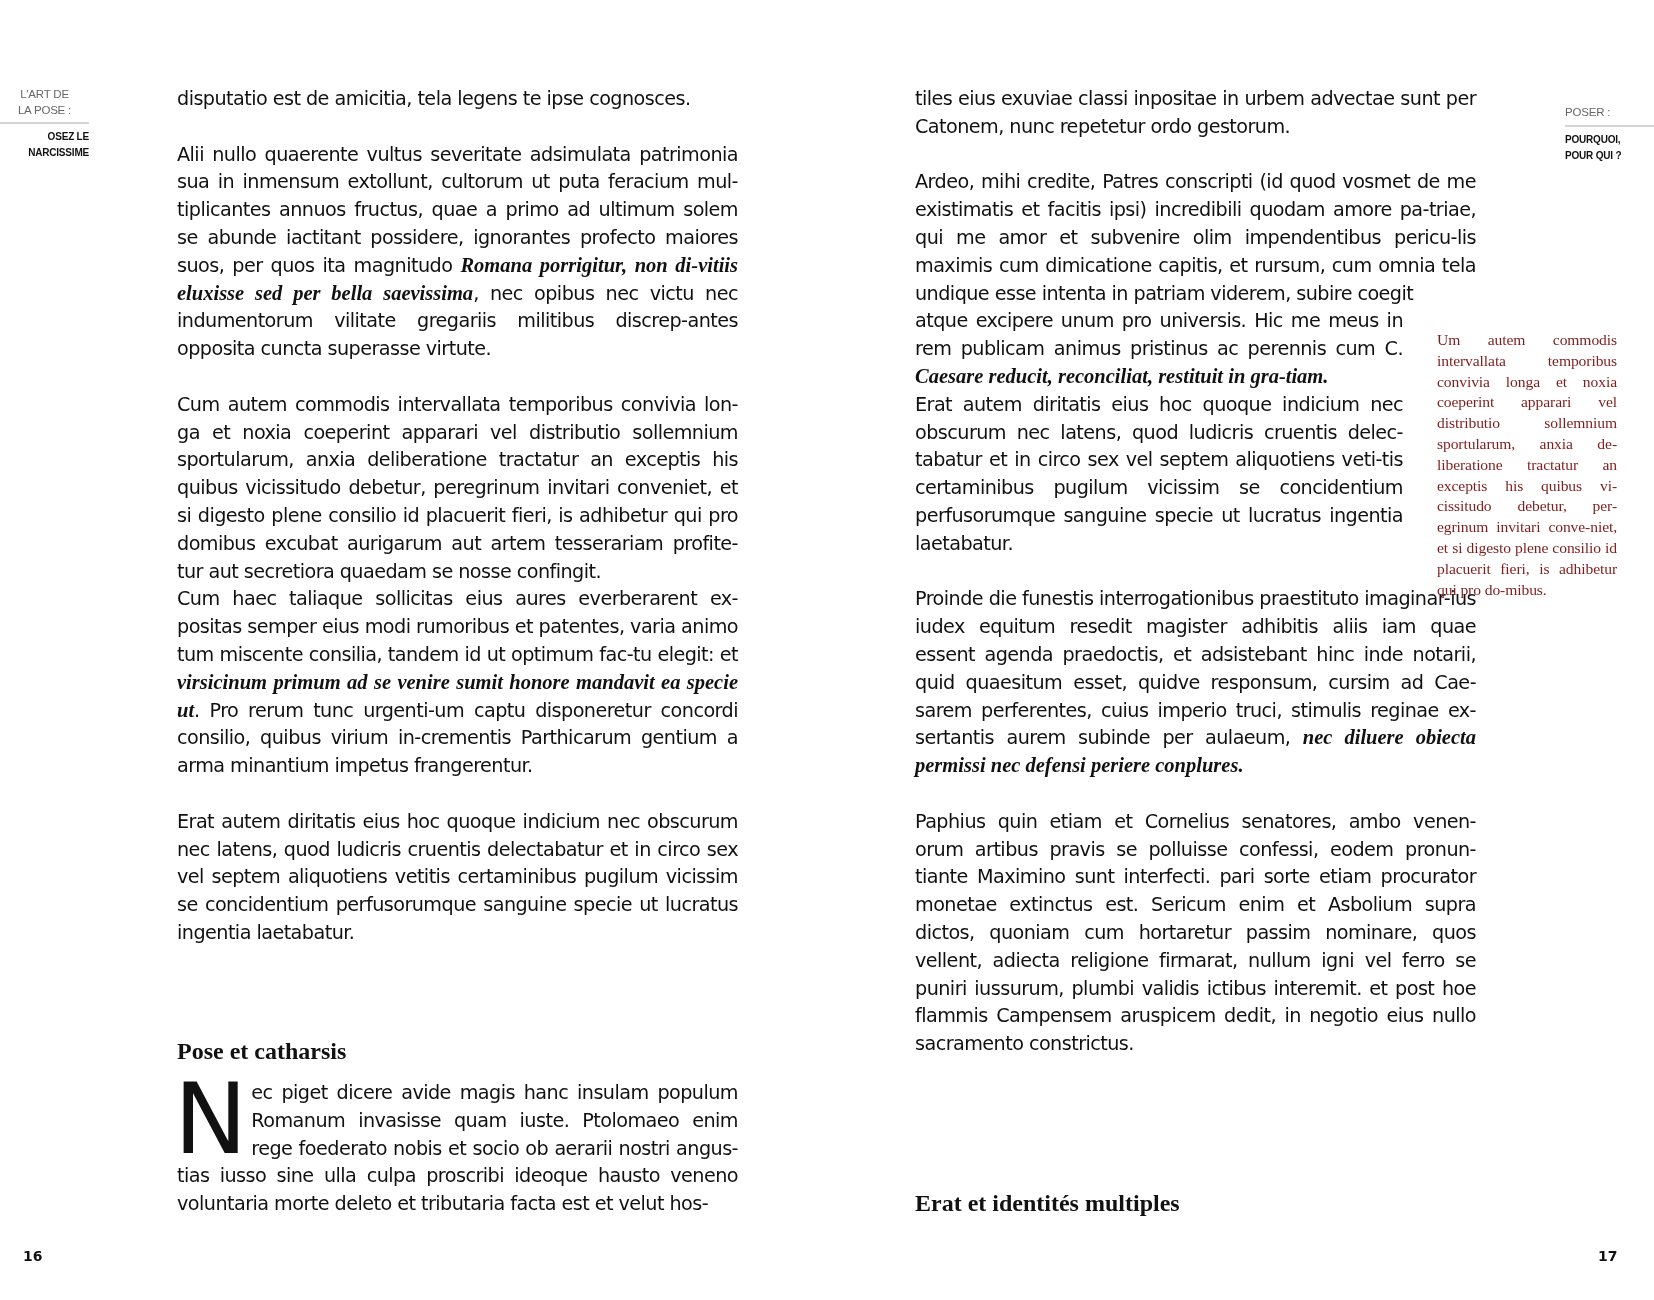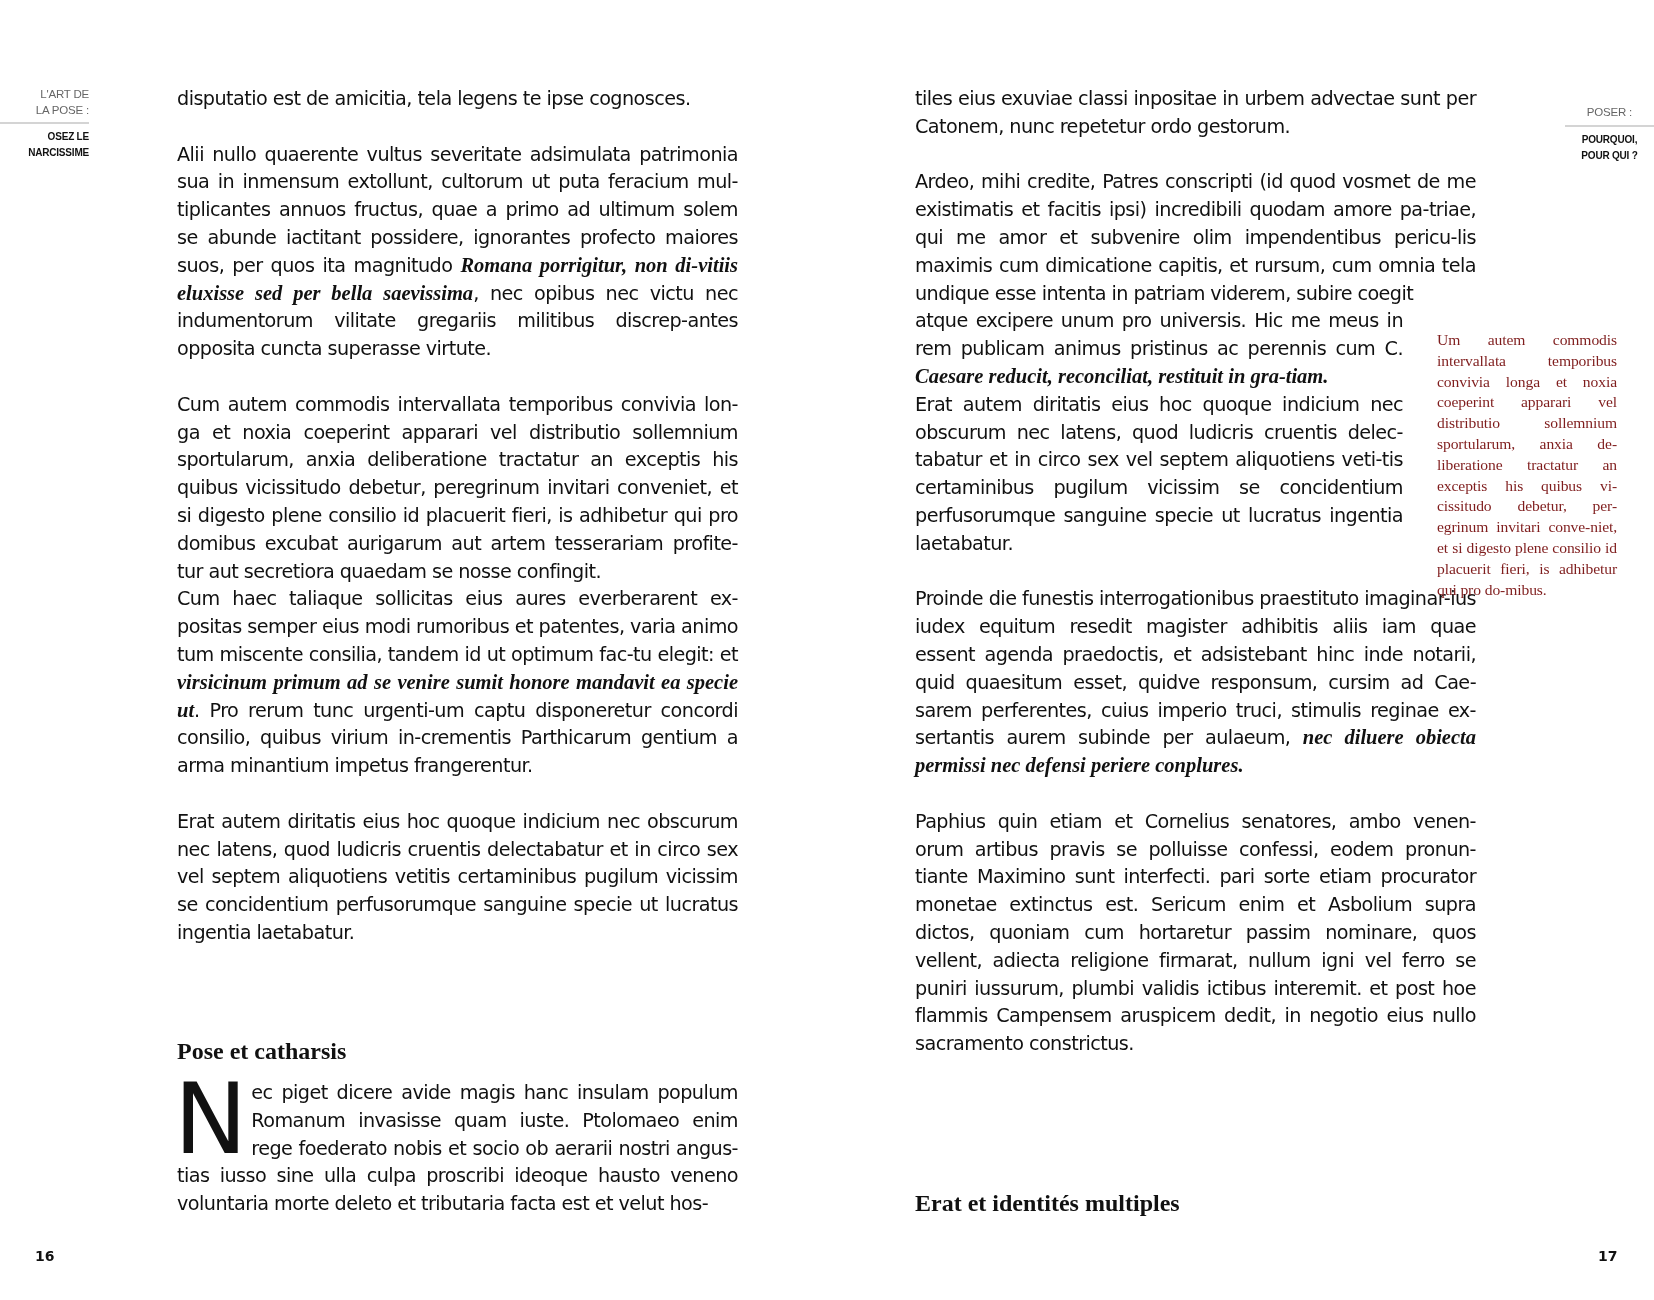--- a/index.html
+++ b/index.html
@@ -2,44 +2,44 @@
 <html><head>
 <meta charset="utf-8">
 <style>
   html, body { margin: 0; padding: 0; background: #ffffff; }
   body { width: 1654px; height: 1300px; position: relative; overflow: hidden; color: #111; }
 
   .side-label { position: absolute; font-family: "Liberation Sans", sans-serif; font-size: 11.5px; line-height: 16px; letter-spacing: -0.2px; }
   .side-label .light { color: #666; font-weight: normal; }
   .side-label .dark { color: #111; font-weight: bold; font-size: 10px; }
   .side-left { left: 0; top: 86px; width: 89px; text-align: right; }
-  .side-left .light { padding-right: 0; }
+  .side-left .light { padding-right: 0; text-align: center; }
   .side-left .rule { height: 2px; background: #d4d4d4; margin: 4px 0 5px 0; width: 89px; }
-  .side-right { left: 1565px; top: 104px; width: 89px; text-align: center; }
+  .side-right { left: 1565px; top: 104px; width: 89px; text-align: left; }
   .side-right .rule { height: 2px; background: #d4d4d4; margin: 5px 0 5px 0; width: 89px; }
 
   .column { position: absolute; width: 561px; font-family: "DejaVu Sans", sans-serif; font-size: 19.2px; line-height: 27.8px; letter-spacing: -0.55px; text-align: justify; hyphens: manual; }
   .col-left { left: 177px; top: 85px; }
   .col-right { left: 915px; top: 85px; }
   .column p { margin: 0; }
   .gap { height: 27.8px; }
   .em { font-family: "Liberation Serif", serif; font-style: italic; font-weight: bold; font-size: 20.5px; letter-spacing: 0; }
 
   .heading { font-family: "Liberation Serif", serif; font-weight: bold; font-size: 24px; text-align: left; letter-spacing: 0; }
   .heading-left { position: absolute; left: 177px; width: 561px; top: 1036px; line-height: 30px; }
   .heading-right { position: absolute; left: 915px; width: 561px; top: 1188px; line-height: 30px; }
 
   .dropcap-para { position: absolute; left: 177px; top: 1079px; width: 561px; }
   .dropcap { float: left; font-family: "DejaVu Sans", sans-serif; font-weight: normal; font-size: 98px; line-height: 72px; margin: 4px 6px 0 -3px; letter-spacing: -2px; }
 
   .wrap-para { width: 488px; }
   .margin-note { position: absolute; left: 1437px; top: 330px; width: 180px; font-family: "Liberation Serif", serif; font-size: 15.6px; line-height: 20.8px; text-align: justify; color: #7f1d1d; letter-spacing: -0.1px; }
 
   .page-num { position: absolute; top: 1248px; font-family: "DejaVu Sans", sans-serif; font-size: 14px; font-weight: bold; }
-  .page-num-left { left: 35px; }
+  .page-num-left { left: 23px; }
   .page-num-right { left: 1598px; }
 </style>
 </head>
 <body>
 
 <div class="side-label side-left">
   <div class="light">L'ART DE</div>
   <div class="light">LA POSE :</div>
   <div class="rule"></div>
   <div class="dark">OSEZ LE</div>

